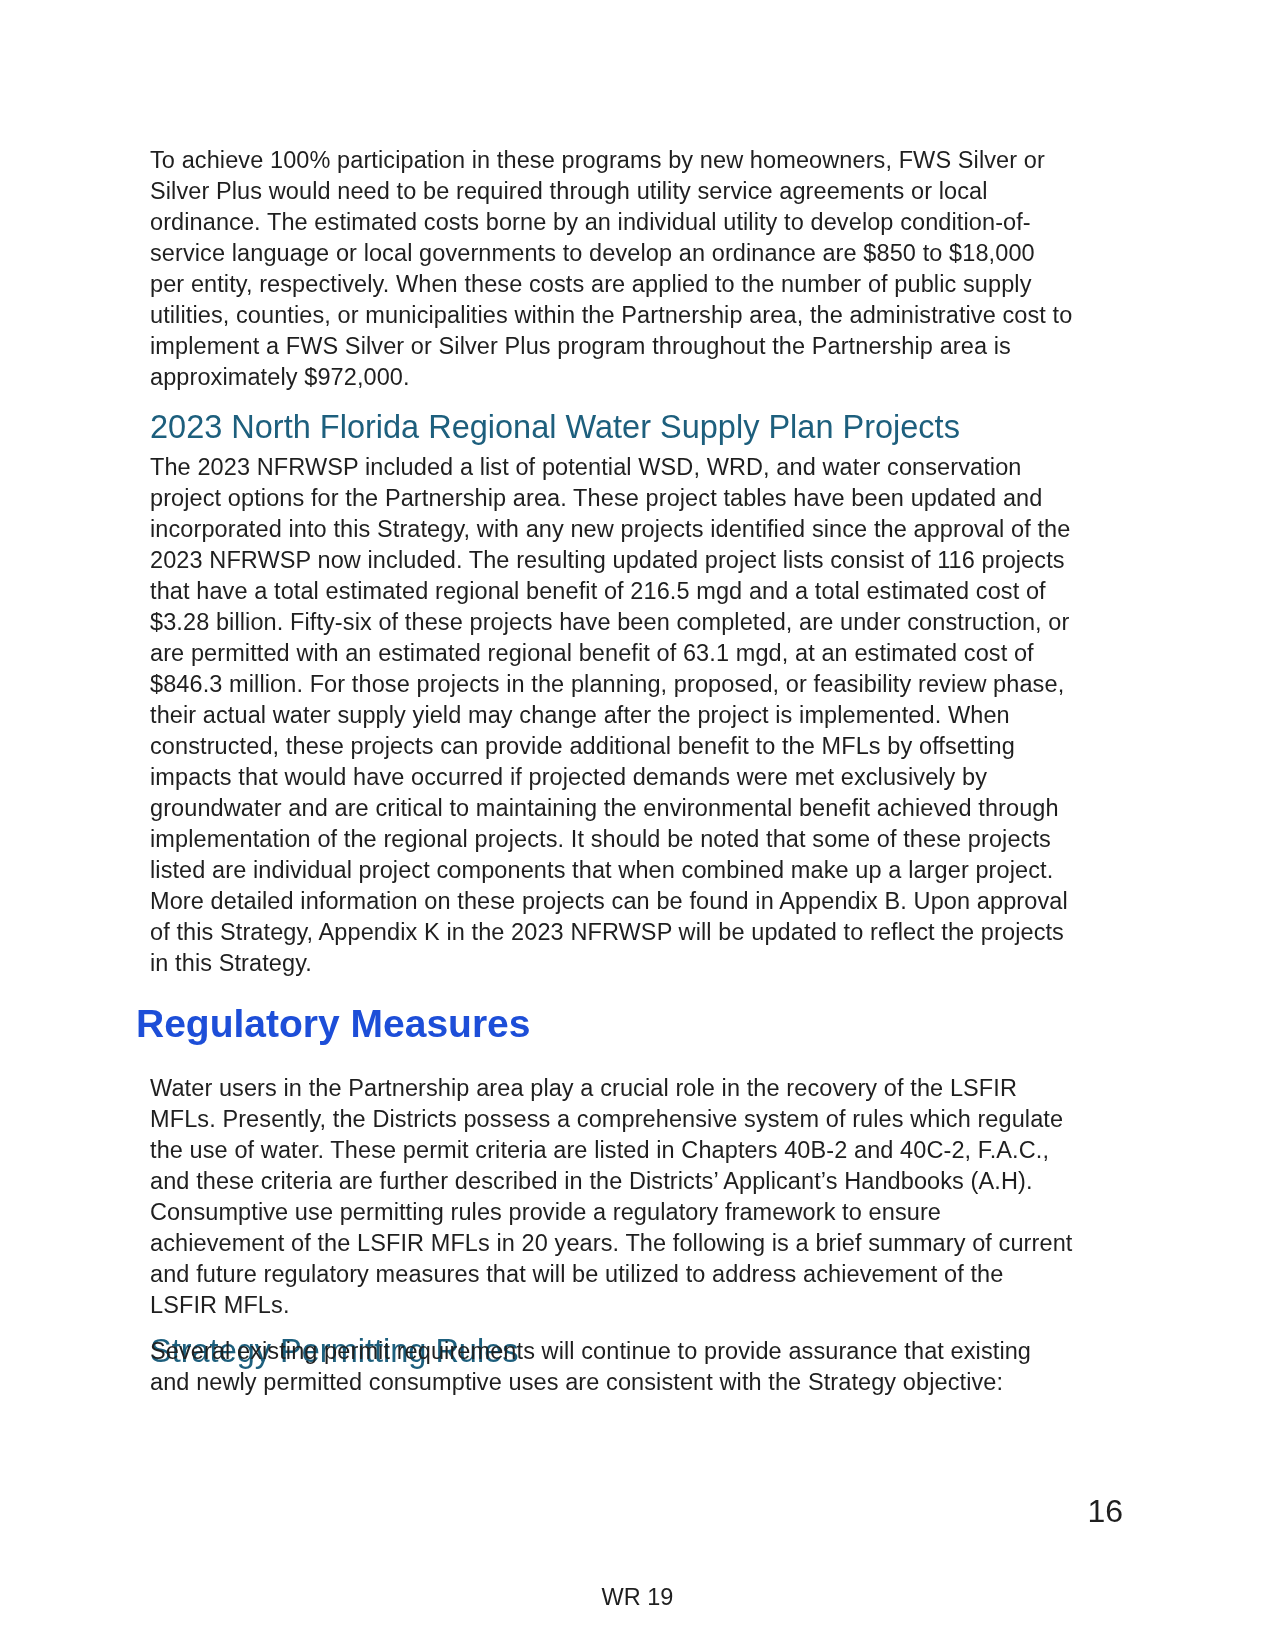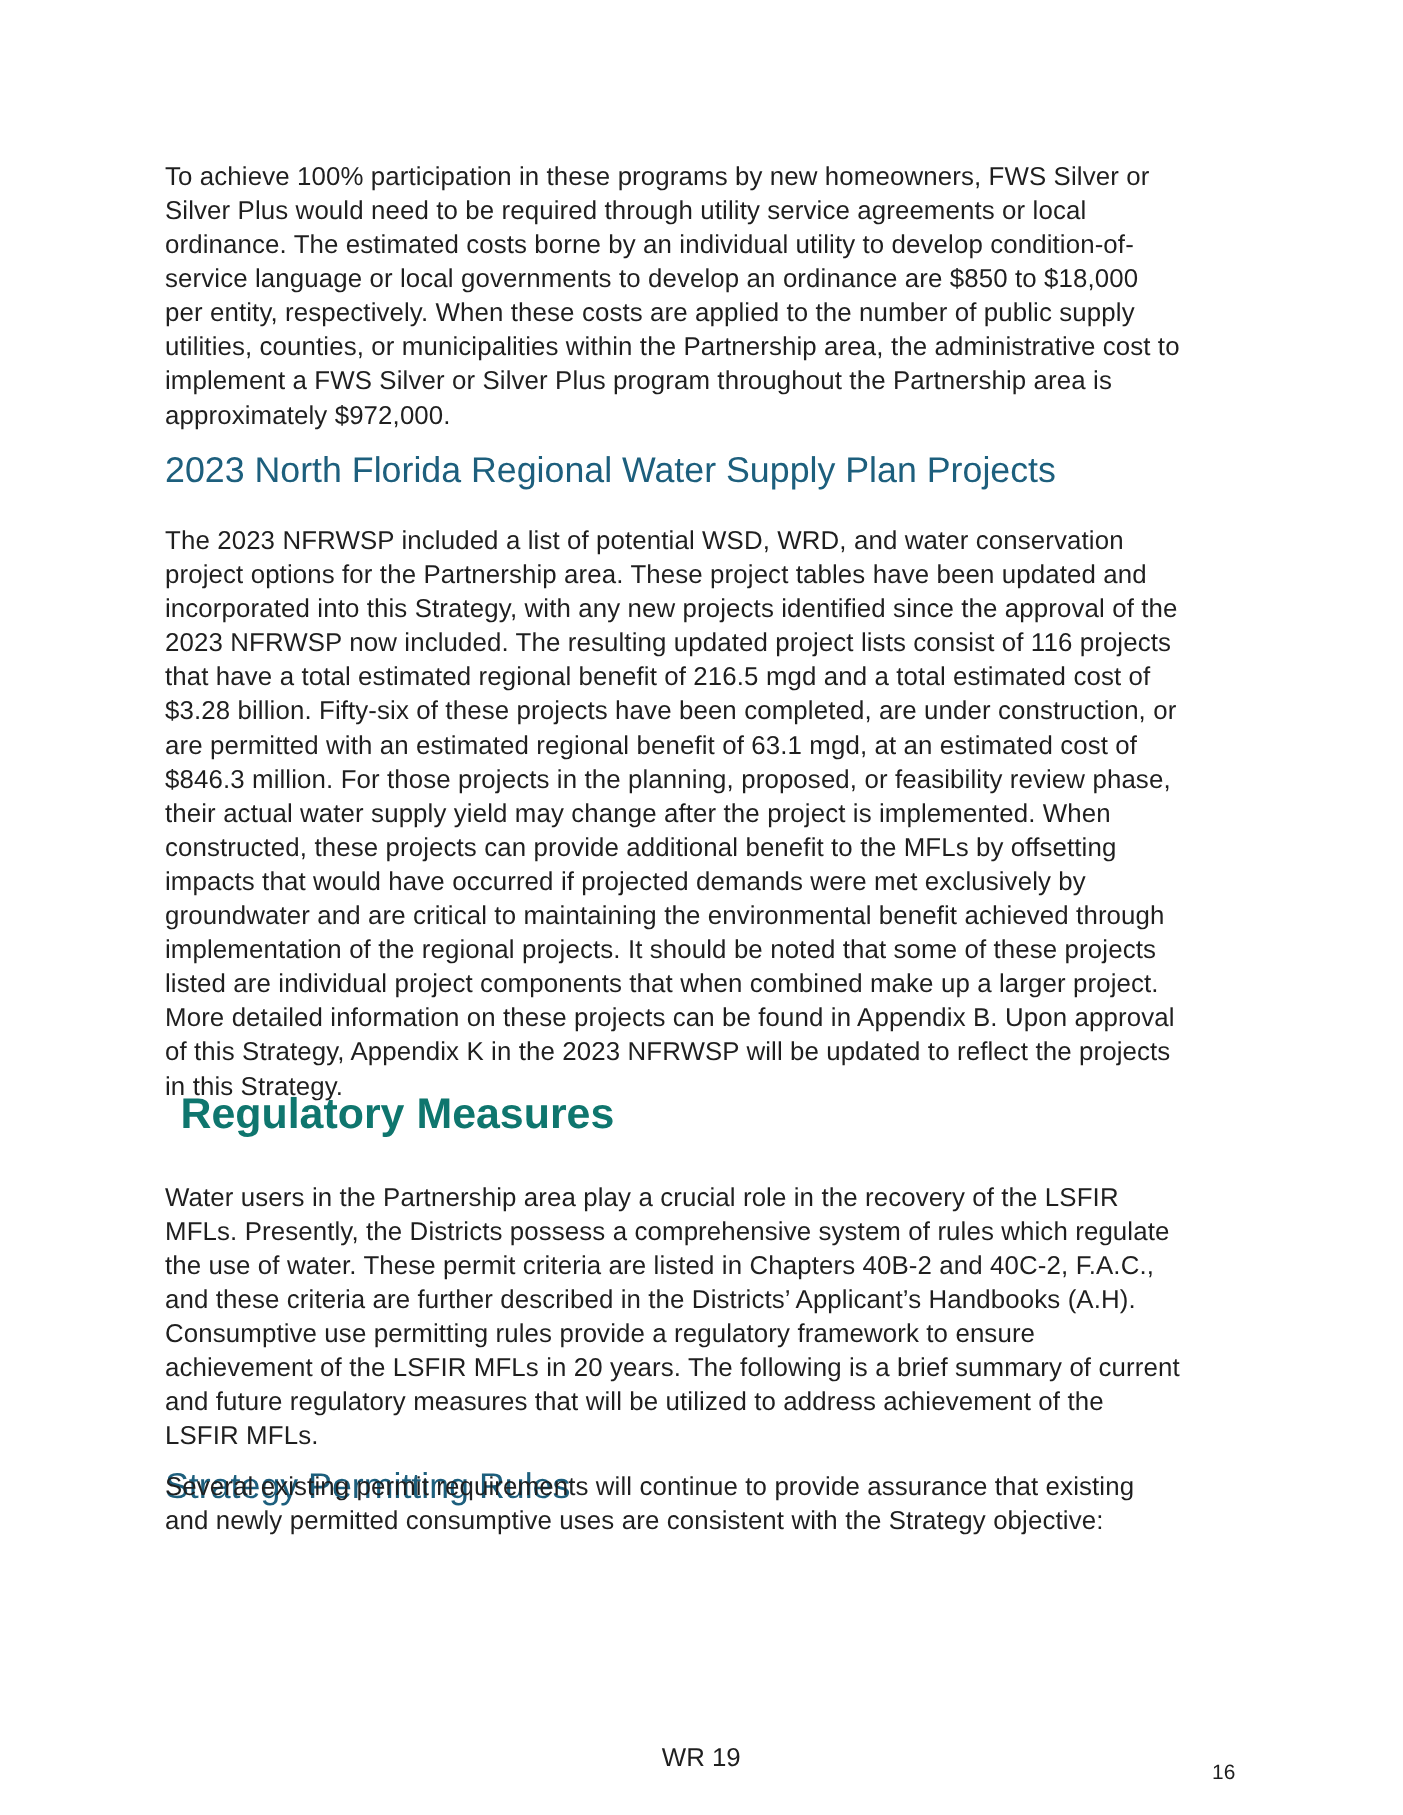--- a/index.html
+++ b/index.html
@@ -31,32 +31,33 @@
     left: 150px;
     font-size: 32.5px;
     line-height: 38px;
     font-weight: normal;
     color: var(--heading-teal, #1d5f7d);
     white-space: pre;
     letter-spacing: 0px;
   }
   .h-chapter {
     position: absolute;
-    left: 164px;
+    left: 136px;
     font-size: 39px;
     line-height: 45px;
     font-weight: bold;
-    color: #0f766e;
+    color: #1d4ed8;
     white-space: pre;
+    margin-top: 11px;
   }
   .page-number {
     position: absolute;
     right: 152px;
-    top: 1596px;
-    font-size: 19px;
+    top: 1496px;
+    font-size: 32px;
     line-height: 31px;
     color: #1f1f1f;
   }
   .footer-text {
     position: absolute;
     left: 0;
     width: 100%;
     top: 1582px;
     text-align: center;
     font-size: 23.5px;
@@ -73,21 +74,21 @@
 Silver Plus would need to be required through utility service agreements or local
 ordinance. The estimated costs borne by an individual utility to develop condition-of-
 service language or local governments to develop an ordinance are $850 to $18,000
 per entity, respectively. When these costs are applied to the number of public supply
 utilities, counties, or municipalities within the Partnership area, the administrative cost to
 implement a FWS Silver or Silver Plus program throughout the Partnership area is
 approximately $972,000.</div>
 
   <div class="h-section" style="top: 408px;">2023 North Florida Regional Water Supply Plan Projects</div>
 
-  <div class="body-text" style="top: 476px;">The 2023 NFRWSP included a list of potential WSD, WRD, and water conservation
+  <div class="body-text" style="top: 452px;">The 2023 NFRWSP included a list of potential WSD, WRD, and water conservation
 project options for the Partnership area. These project tables have been updated and
 incorporated into this Strategy, with any new projects identified since the approval of the
 2023 NFRWSP now included. The resulting updated project lists consist of 116 projects
 that have a total estimated regional benefit of 216.5 mgd and a total estimated cost of
 $3.28 billion. Fifty-six of these projects have been completed, are under construction, or
 are permitted with an estimated regional benefit of 63.1 mgd, at an estimated cost of
 $846.3 million. For those projects in the planning, proposed, or feasibility review phase,
 their actual water supply yield may change after the project is implemented. When
 constructed, these projects can provide additional benefit to the MFLs by offsetting
 impacts that would have occurred if projected demands were met exclusively by

